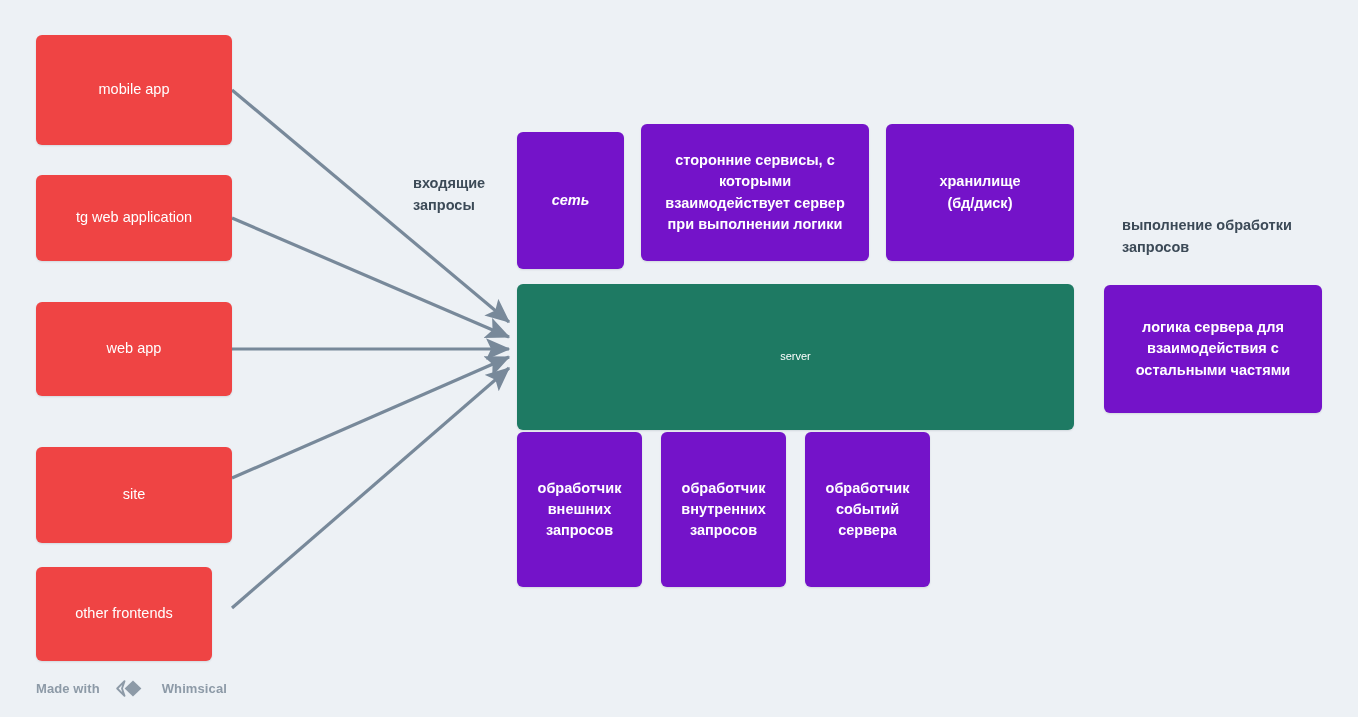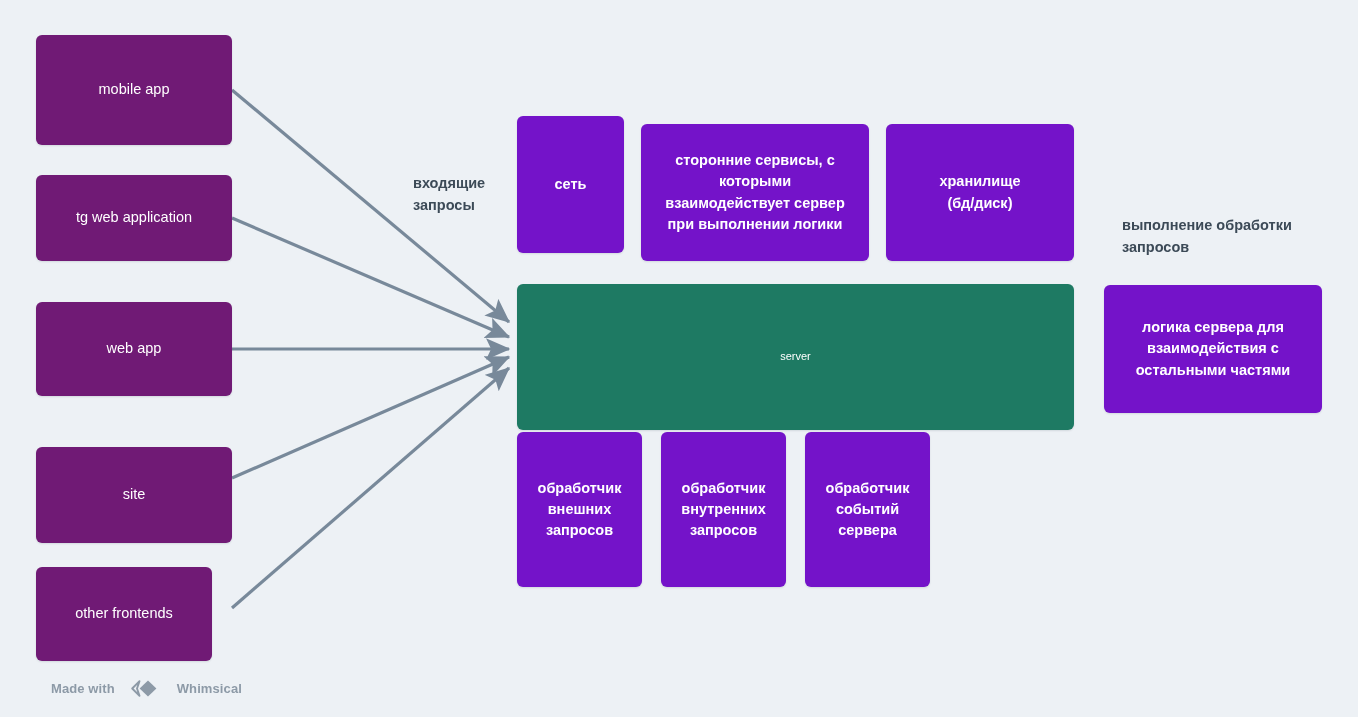--- a/index.html
+++ b/index.html
@@ -30,21 +30,21 @@
     text-align: center;
     border-radius: 6px;
     color: #ffffff;
     font-size: 14.5px;
     line-height: 1.45;
     padding: 6px 12px;
     box-shadow: 0 1px 2px rgba(40,55,70,0.13);
     white-space: pre-line;
   }
   .node.client {
-    background: #701a75;
+    background: #ef4444;
     font-weight: 400;
   }
   .node.purple {
     background: #7413c9;
     font-weight: 700;
   }
   .node.server {
     background: #1e7a63;
     font-weight: 400;
   }
@@ -74,21 +74,20 @@
     position: absolute;
     left: 36px;
     top: 679px;
     display: flex;
     align-items: center;
     gap: 14px;
     color: #8d9aa7;
     font-size: 13px;
     font-weight: 700;
     letter-spacing: 0.1px;
-    margin-left: 15px;
   }
   #watermark .wm-logo {
     display: block;
   }
 </style>
 </head>
 <body>
 
 <div id="canvas">
 
@@ -123,21 +122,21 @@
     <span>site</span>
   </div>
 
   <div class="node client" style="left:36px; top:567px; width:176px; height:94px;">
     <span>other frontends</span>
   </div>
 
   <div class="annotation" style="left:413px; top:172px; width:150px;">входящие
 запросы</div>
 
-  <div class="node purple" style="left:517px; top:116px; width:107px; height:137px;">
+  <div class="node purple" style="left:517px; top:132px; width:107px; height:137px;font-style:italic;">
     <span>сеть</span>
   </div>
 
   <div class="node purple" style="left:641px; top:124px; width:228px; height:137px;border-radius:6px;">
     <span>сторонние сервисы, с
 которыми
 взаимодействует сервер
 при выполнении логики</span>
   </div>
 

